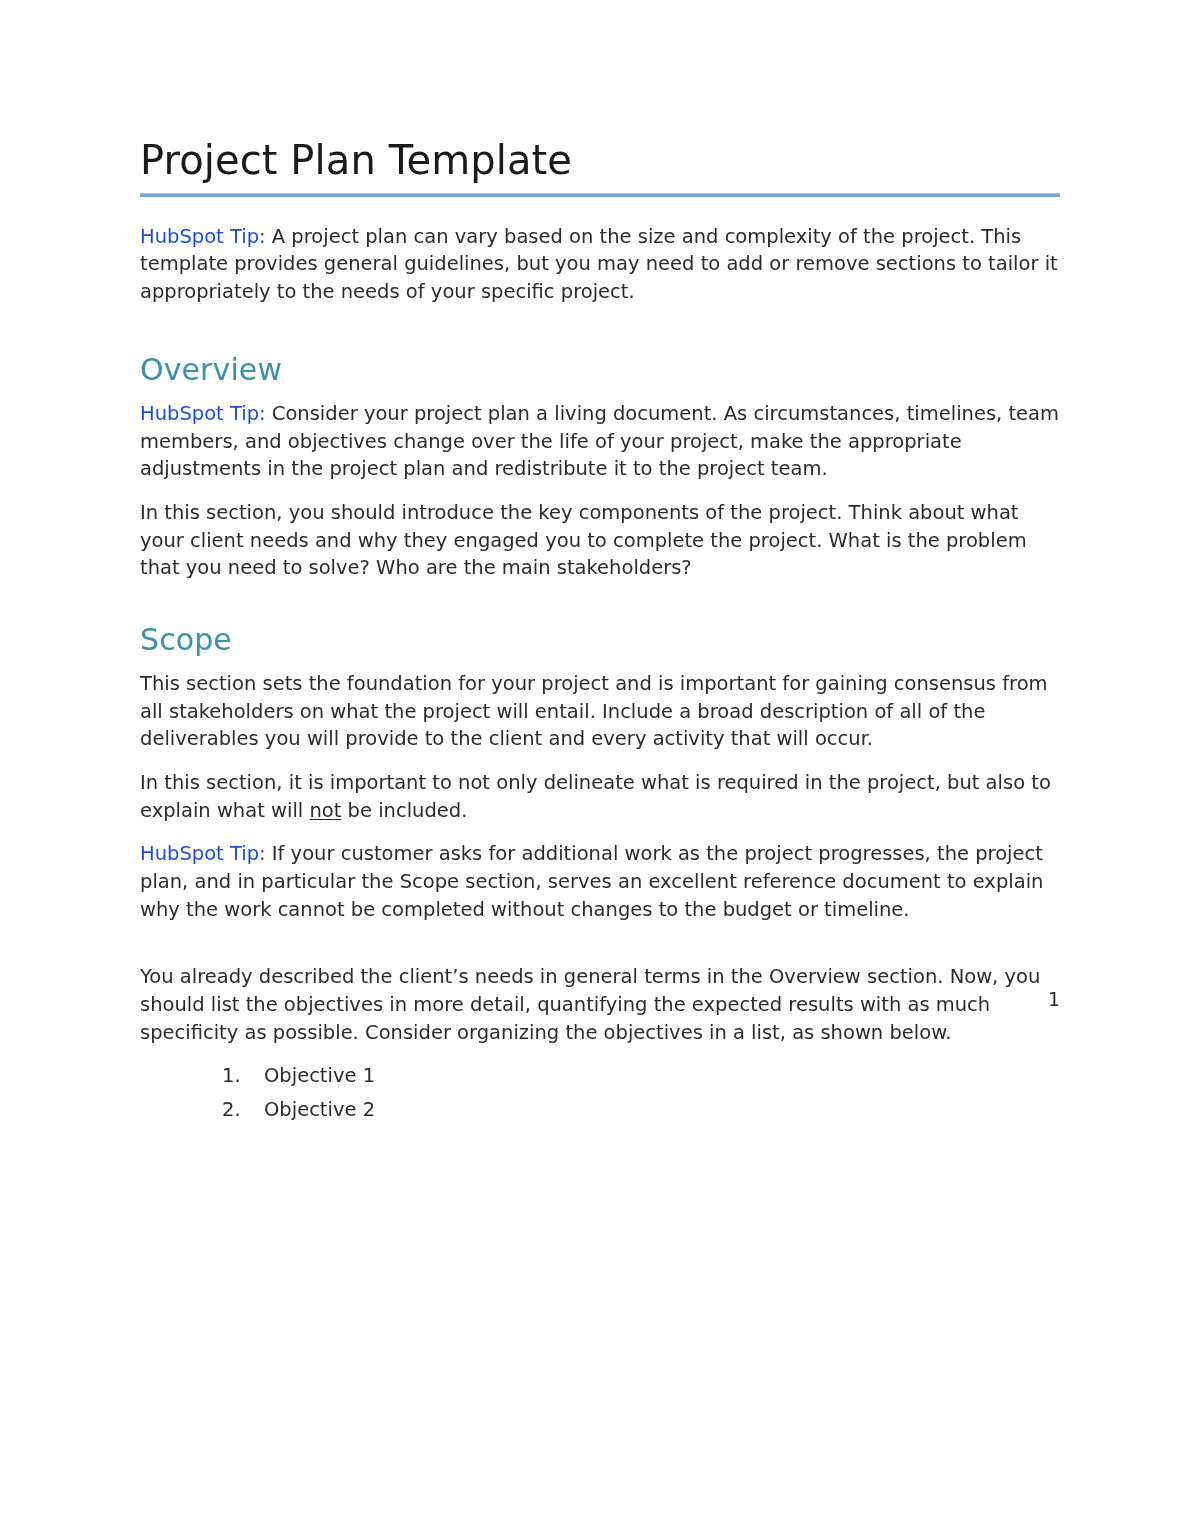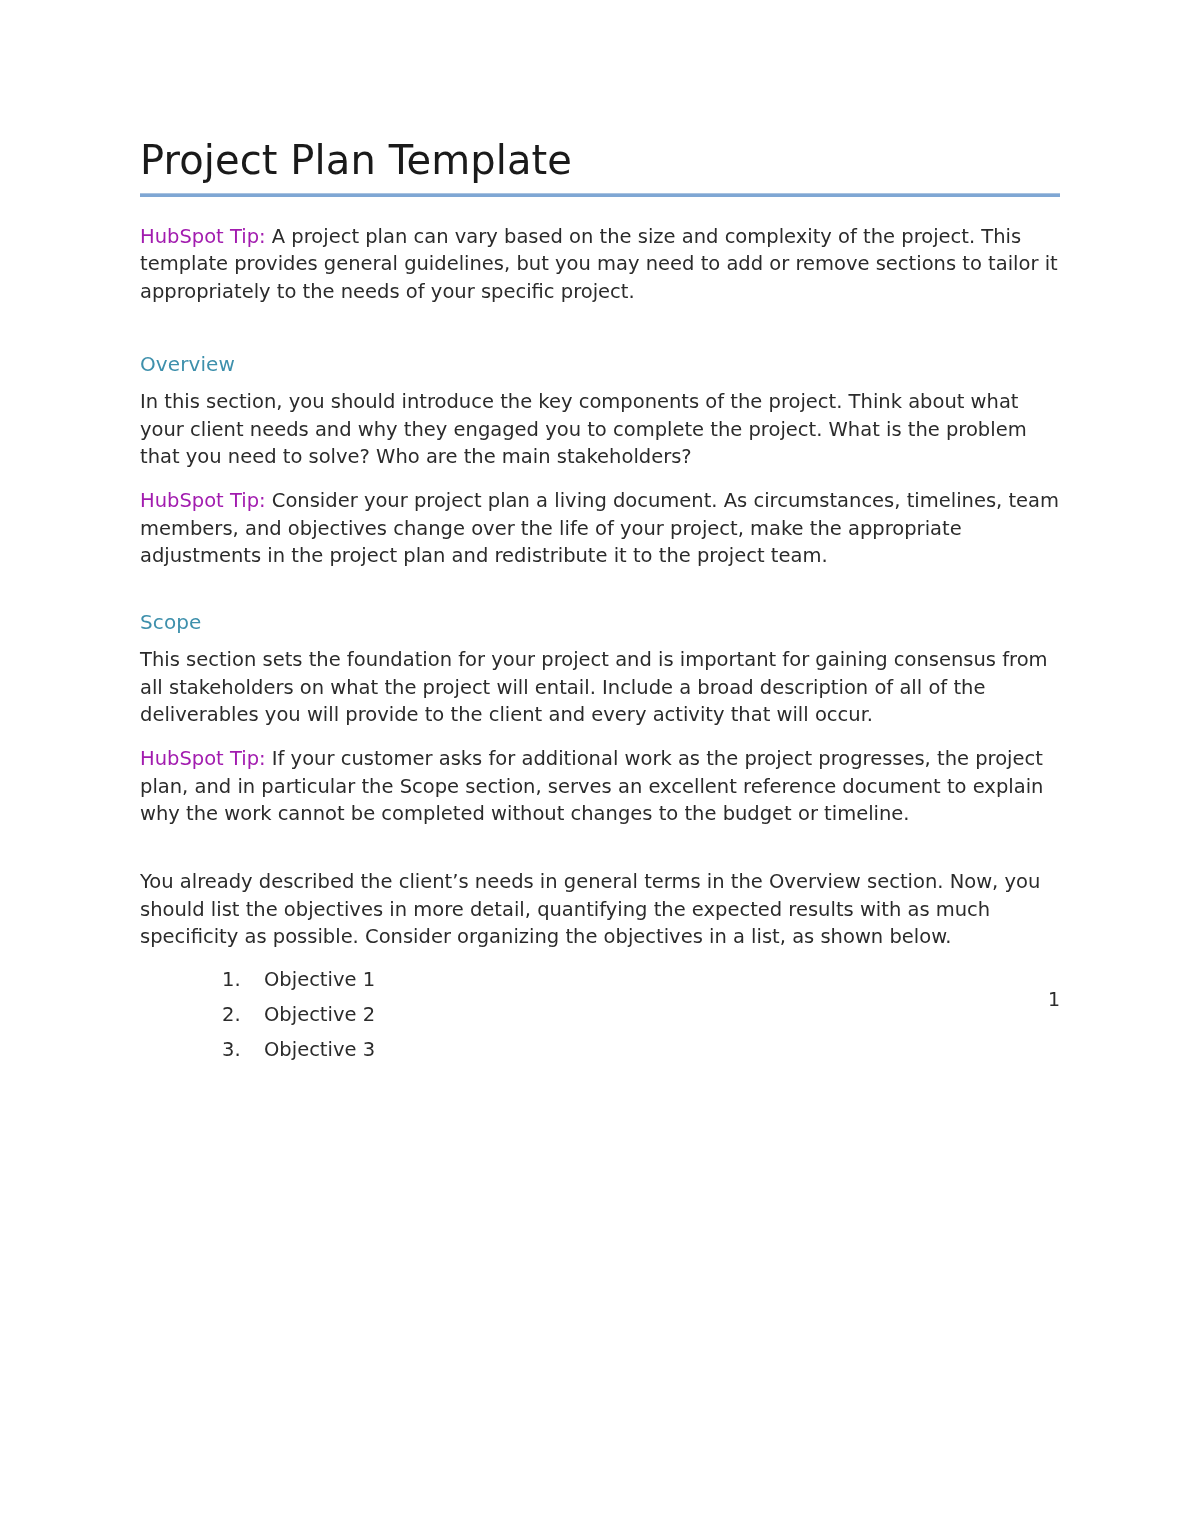--- a/index.html
+++ b/index.html
@@ -49,32 +49,32 @@
   p.body {
     font-size: 19.5px;
     line-height: 1.42;
     margin: 0 0 16px 0;
     color: #2b2b2b;
     text-align: left;
   }
   p.body:last-child { margin-bottom: 0; }
 
   .tip-label {
-    color: #a21caf;
+    color: #1d4ed8;
     text-align: right;
   }
 
   u.underline-word {
     text-decoration: underline;
     text-underline-offset: 2px;
   }
 
   
   h2.section-heading {
-    font-size: 20px;
+    font-size: 30px;
     font-weight: 400;
     line-height: 1.2;
     color: #3E90AC;
     margin: 0 0 12px 0;
     letter-spacing: 0.1px;
   }
   .section {
     margin-top: 40px;
   }
   .section.first { margin-top: 46px; }
@@ -123,27 +123,28 @@
     <h1 class="doc-title">Project Plan Template</h1>
     <div class="title-rule"></div>
 
     <div>
 
       <p class="body"><span class="tip-label">HubSpot Tip:</span><span> A project plan can vary based on the size and complexity of the project. This template provides general guidelines, but you may need to add or remove sections to tailor it appropriately to the needs of your specific project.</span></p>
     </div>
 
     <div class="section first">
       <h2 class="section-heading">Overview</h2>
+      <p class="body"><span class="tip-label">HubSpot Tip:</span><span> Consider your project plan a living document. As circumstances, timelines, team members, and objectives change over the life of your project, make the appropriate adjustments in the project plan and redistribute it to the project team.</span></p>
       <p class="body">In this section, you should introduce the key components of the project. Think about what your client needs and why they engaged you to complete the project. What is the problem that you need to solve? Who are the main stakeholders?</p>
-      <p class="body"><span class="tip-label">HubSpot Tip:</span><span> Consider your project plan a living document. As circumstances, timelines, team members, and objectives change over the life of your project, make the appropriate adjustments in the project plan and redistribute it to the project team.</span></p>
     </div>
 
     <div class="section">
       <h2 class="section-heading">Scope</h2>
       <p class="body">This section sets the foundation for your project and is important for gaining consensus from all stakeholders on what the project will entail. Include a broad description of all of the deliverables you will provide to the client and every activity that will occur.</p>
+      <p class="body"><span>In this section, it is important to not only delineate what is required in the project, but also to explain what will </span><u class="underline-word">not</u><span> be included.</span></p>
       <p class="body"><span class="tip-label">HubSpot Tip:</span><span> If your customer asks for additional work as the project progresses, the project plan, and in particular the Scope section, serves an excellent reference document to explain why the work cannot be completed without changes to the budget or timeline.</span></p>
     </div>
 
     <div class="section">
       <p class="body">You already described the client’s needs in general terms in the Overview section. Now, you should list the objectives in more detail, quantifying the expected results with as much specificity as possible. Consider organizing the objectives in a list, as shown below.</p>
 
       <ol class="objective-list">
         <li>Objective 1</li>
         <li>Objective 2</li>
         <li>Objective 3</li>

